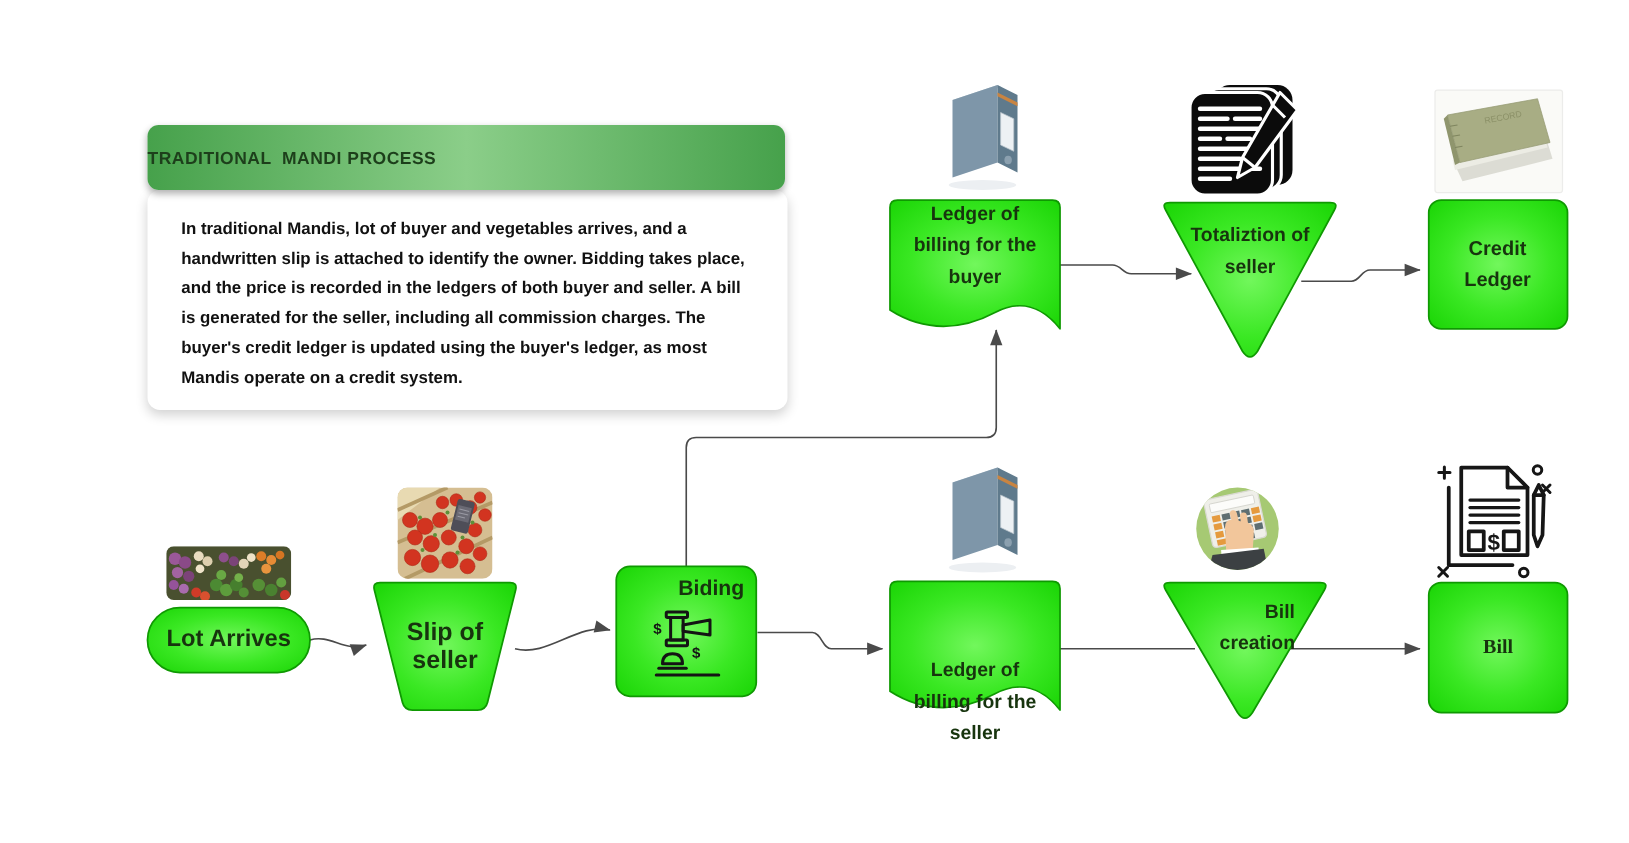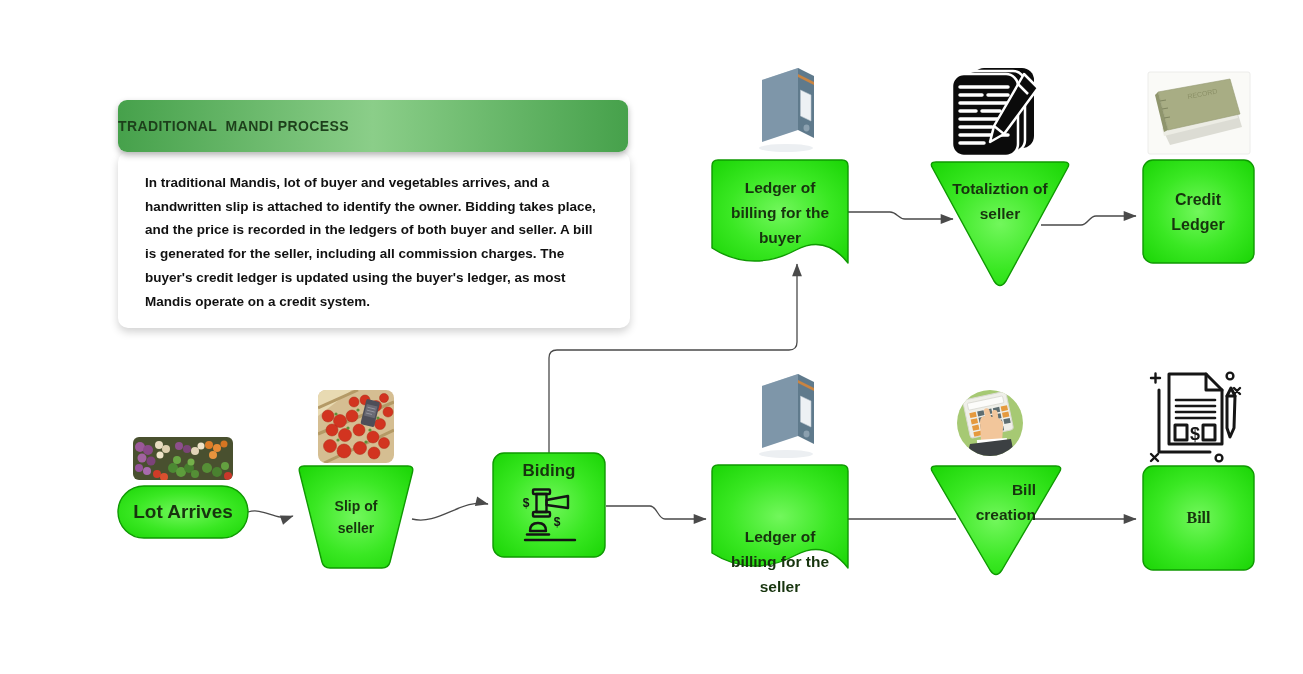--- a/index.html
+++ b/index.html
@@ -13,23 +13,23 @@
     z-index:3;}
   .title-bar .t{font-size:14px;font-weight:bold;color:#1d3f1b;letter-spacing:.4px;white-space:pre;}
   .desc-box{position:absolute;left:118px;top:152px;width:512px;height:176px;background:#ffffff;
     border-radius:10px;box-shadow:0 4px 9px rgba(0,0,0,.18);z-index:2;}
   .desc-text{position:absolute;left:27px;top:19px;font-size:13.5px;font-weight:bold;color:#111;
     line-height:23.7px;white-space:nowrap;}
   
   .lbl{position:absolute;display:flex;align-items:center;justify-content:center;text-align:center;
     font-weight:bold;color:#17340e;z-index:4;}
   .lbl-lot{left:118px;top:486px;width:130px;height:52px;font-size:19px;}
-  .lbl-slip{left:316px;top:466px;width:80px;height:102px;font-size:14px;line-height:22px;}
-  .lbl-biding{left:493px;top:461px;width:112px;font-size:17px;}
-  .lbl-ledger-buyer{left:730px;top:160px;width:100px;height:104px;font-size:15.5px;line-height:25px;}
+  .lbl-slip{left:316px;top:466px;width:80px;height:102px;font-size:20px;line-height:22px;}
+  .lbl-biding{left:493px;top:461px;width:112px;font-size:17px;padding-left:20px;}
+  .lbl-ledger-buyer{left:730px;top:144px;width:100px;height:104px;font-size:15.5px;line-height:25px;}
   .lbl-total{left:950px;top:176px;width:100px;font-size:15.5px;line-height:25px;display:block;}
   .lbl-credit{left:1158px;top:160px;width:80px;height:103px;font-size:16px;line-height:25px;}
   .lbl-ledger-seller{left:730px;top:465px;width:100px;height:104px;font-size:15.5px;line-height:25px;margin-top:44px;}
   .lbl-billcreate{left:956px;top:477px;width:80px;font-size:15.5px;line-height:25px;display:block;text-align:right;}
   .lbl-bill{left:1143px;top:466px;width:111px;height:104px;font-size:16px;font-family:Liberation Serif, serif;}
 </style>
 </head>
 <body>
 
 <div id="canvas">

